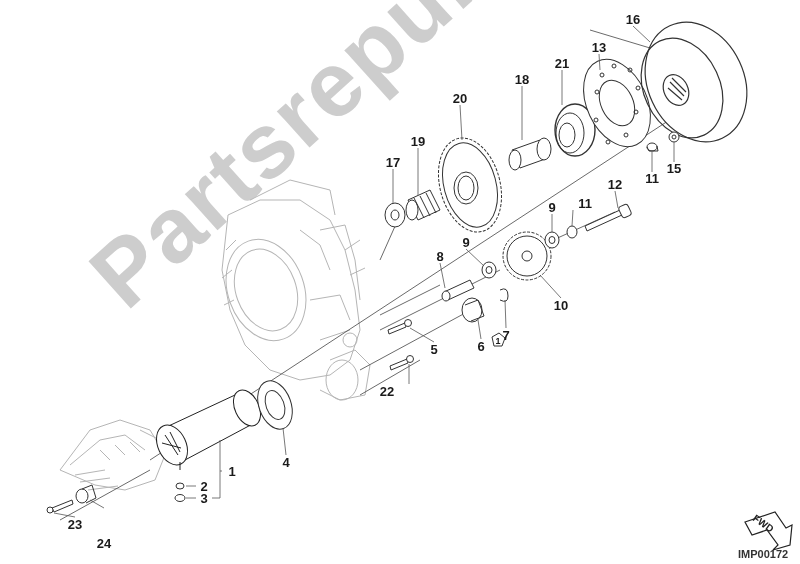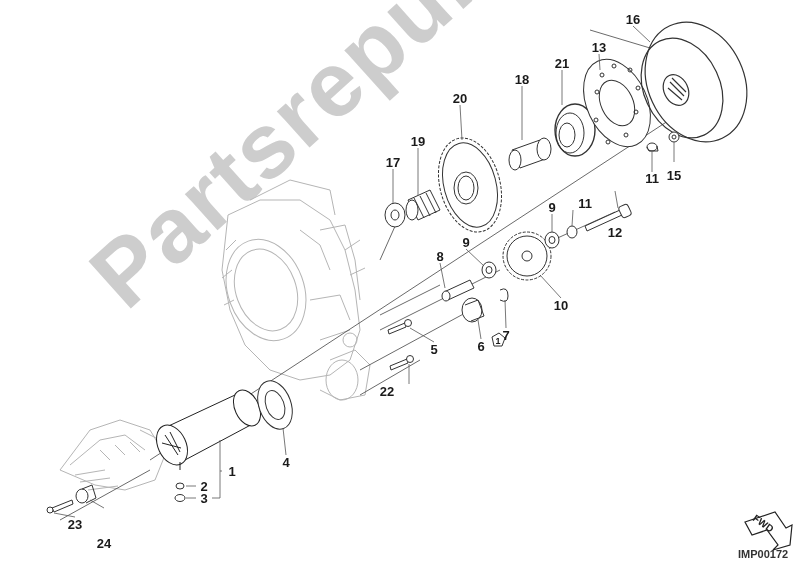--- a/index.html
+++ b/index.html
@@ -192,24 +192,24 @@
       <div class="lbl" style="left: 204px; top: 498px;">3</div>
       <div class="lbl" style="left: 286px; top: 462px;">4</div>
       <div class="lbl" style="left: 434px; top: 349px;">5</div>
       <div class="lbl" style="left: 481px; top: 346px;">6</div>
       <div class="lbl" style="left: 506px; top: 335px;">7</div>
       <div class="lbl" style="left: 440px; top: 256px;">8</div>
       <div class="lbl" style="left: 466px; top: 242px;">9</div>
       <div class="lbl" style="left: 552px; top: 207px;">9</div>
       <div class="lbl" style="left: 561px; top: 305px;">10</div>
       <div class="lbl" style="left: 573px; top: 203px; margin-left: 12px;">11</div>
-      <div class="lbl" style="left: 615px; top: 184px; margin-top: 48px;">12</div>
+      <div class="lbl" style="left: 615px; top: 184px;">12</div>
       <div class="lbl" style="left: 599px; top: 47px;">13</div>
       <div class="lbl" style="left: 652px; top: 178px;">11</div>
-      <div class="lbl" style="left: 674px; top: 168px; margin-top: 7px;">15</div>
+      <div class="lbl" style="left: 674px; top: 168px;">15</div>
       <div class="lbl" style="left: 633px; top: 19px;">16</div>
       <div class="lbl" style="left: 393px; top: 162px;">17</div>
       <div class="lbl" style="left: 522px; top: 79px;">18</div>
       <div class="lbl" style="left: 418px; top: 141px;">19</div>
       <div class="lbl" style="left: 460px; top: 98px;">20</div>
       <div class="lbl" style="left: 562px; top: 63px;">21</div>
       <div class="lbl" style="left: 387px; top: 391px;">22</div>
       <div class="lbl" style="left: 75px; top: 524px; text-align: center;">23</div>
       <div class="lbl" style="left: 104px; top: 515px; margin-top: 28px;">24</div>
     </div>

